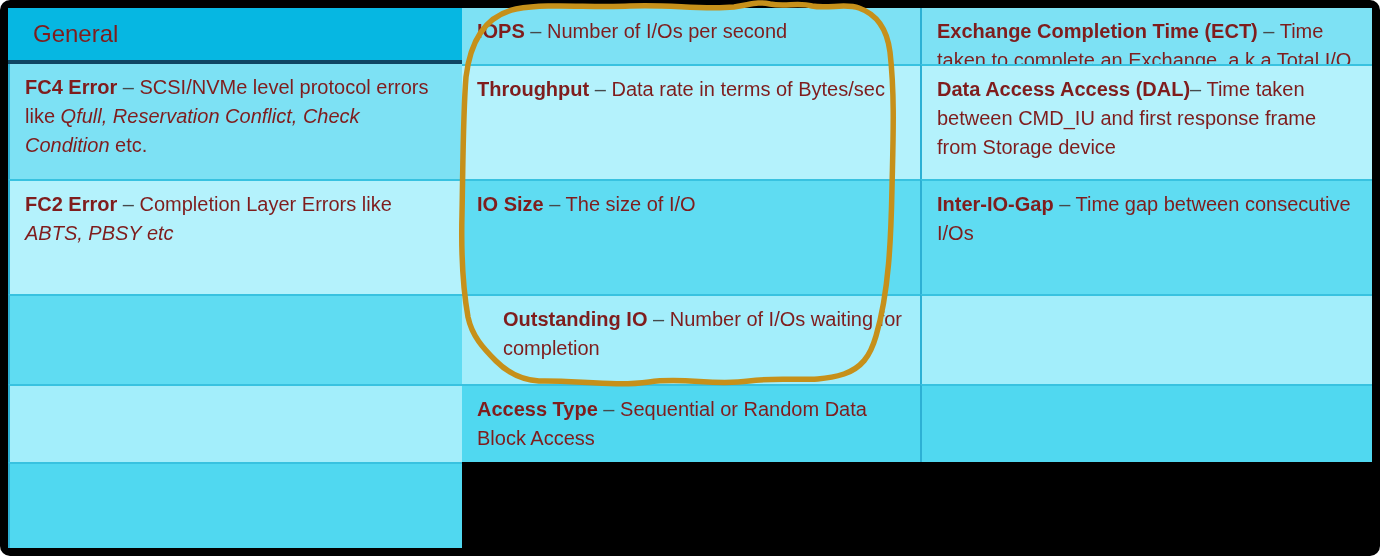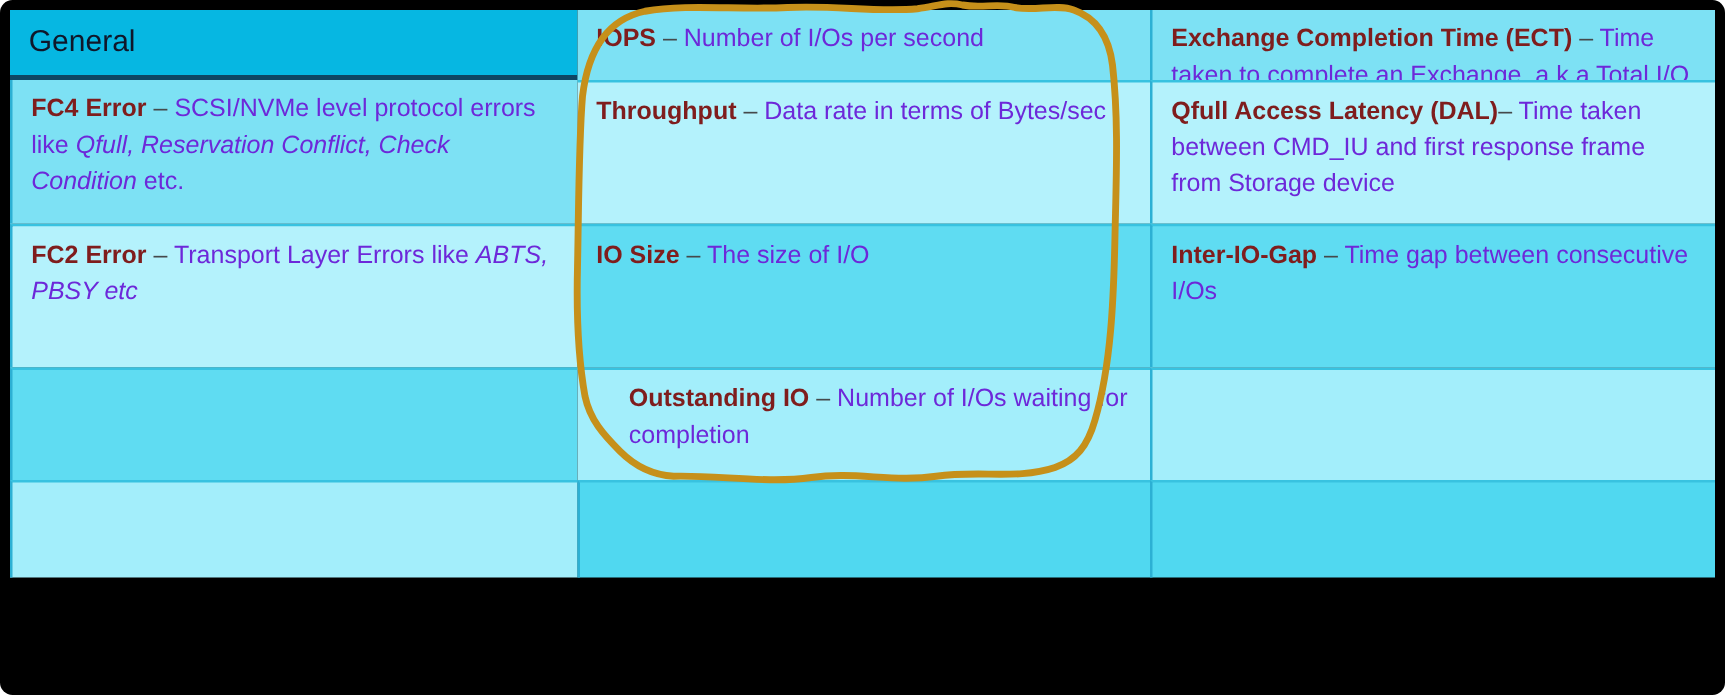--- a/index.html
+++ b/index.html
@@ -7,60 +7,61 @@
     position:relative;width:1380px;height:556px;background:#000000;
     border-radius:10px;box-sizing:border-box;padding:8px;overflow:hidden;
   }
   .grid{
     display:grid;width:1364px;height:540px;
     grid-template-columns:454px 458px 452px;
     grid-template-rows:56px 115px 115px 90px 78px 1fr;
   }
   .cell{box-sizing:border-box;padding:9px 14px 8px 15px;font-size:20px;line-height:1.45;}
   .hcell{
-    box-sizing:border-box;display:flex;align-items:center;padding-left:15px;
-    background:#06b7e2;color:#0f172a;font-size:24px;
+    box-sizing:border-box;display:flex;align-items:center;padding-left:25px;
+    background:#06b7e2;color:#7f1d1d;font-size:24px;
     border-bottom:4px solid #0e4663;
   }
   .cB,.cC{border-left:2px solid #2cb0d4;}
   .rsep{border-top:2px solid #38c2e0;}
   .bg1{background:#7de1f4;} .bg2{background:#b4f2fc;} .bg3{background:#5fdcf2;}
   .bg4{background:#a3eefb;padding-left:41px;} .bg5{background:#50d8f0;}
   .term{font-weight:bold;color:#7f1d1d;}
   .sep{color:#45494b;}
-  .desc{color:#6d28d9;}
+  .desc{color:#7f1d1d;}
   .it{font-style:italic;}
   .annotation-svg{position:absolute;left:0;top:0;width:1380px;height:556px;pointer-events:none;}
 </style>
 </head>
 <body>
 
 <div class="frame">
   <div class="grid">
 
     <div class="hcell cA">
       <span>General</span>
     </div>
 
     <div class="cell cA bg1"><span class="term">IOPS</span><span class="sep"> – </span><span class="desc">Number of I/Os per second</span></div>
     <div class="cell cB bg1"><span class="term">Exchange Completion Time (ECT)</span><span class="sep"> – </span><span class="desc">Time taken to complete an Exchange. a.k.a Total I/O Latency</span></div>
     <div class="cell cC bg1"><span class="term">FC4 Error</span><span class="sep"> – </span><span class="desc">SCSI/NVMe level protocol errors like </span><span class="desc it">Qfull, Reservation Conflict, Check Condition</span><span class="desc"> etc.</span></div>
 
     <div class="cell cA bg2 rsep"><span class="term">Throughput</span><span class="sep"> – </span><span class="desc">Data rate in terms of Bytes/sec</span></div>
-    <div class="cell cB bg2 rsep"><span class="term">Qfull Access Latency (DAL)</span><span class="sep">– </span><span class="desc">Time taken between CMD_IU and first response frame from Storage device</span></div>
-    <div class="cell cC bg2 rsep"><span class="term">FC2 Error</span><span class="sep"> – </span><span class="desc">Transport Layer Errors like </span><span class="desc it">ABTS, PBSY etc</span><span class="desc"></span></div>
+    <div class="cell cB bg2 rsep"><span class="term">Data Access Access (DAL)</span><span class="sep">– </span><span class="desc">Time taken between CMD_IU and first response frame from Storage device</span></div>
+    <div class="cell cC bg2 rsep"><span class="term">FC2 Error</span><span class="sep"> – </span><span class="desc">Completion Layer Errors like </span><span class="desc it">ABTS, PBSY etc</span><span class="desc"></span></div>
 
     <div class="cell cA bg3 rsep"><span class="term">IO Size</span><span class="sep"> – </span><span class="desc">The size of I/O</span></div>
     <div class="cell cB bg3 rsep"><span class="term">Inter-IO-Gap</span><span class="sep"> – </span><span class="desc">Time gap between consecutive I/Os</span></div>
     <div class="cell cC bg3 rsep"></div>
 
     <div class="cell cA bg4 rsep"><span class="term">Outstanding IO</span><span class="sep"> – </span><span class="desc">Number of I/Os waiting for completion</span></div>
     <div class="cell cB bg4 rsep"></div>
     <div class="cell cC bg4 rsep"></div>
 
+    <div class="cell cA bg5 rsep"><span class="term">Access Type</span><span class="sep"> – </span><span class="desc">Sequential or Random Data Block Access</span></div>
     <div class="cell cB bg5 rsep"></div>
     <div class="cell cC bg5 rsep"></div>
 
   </div>
 
   <svg class="annotation-svg" viewBox="0 0 1380 556">
     <path d="M 516 9
          C 550 3 588 8 630 6
          C 668 4 700 10 734 7
          C 750 5 757 1 770 4

